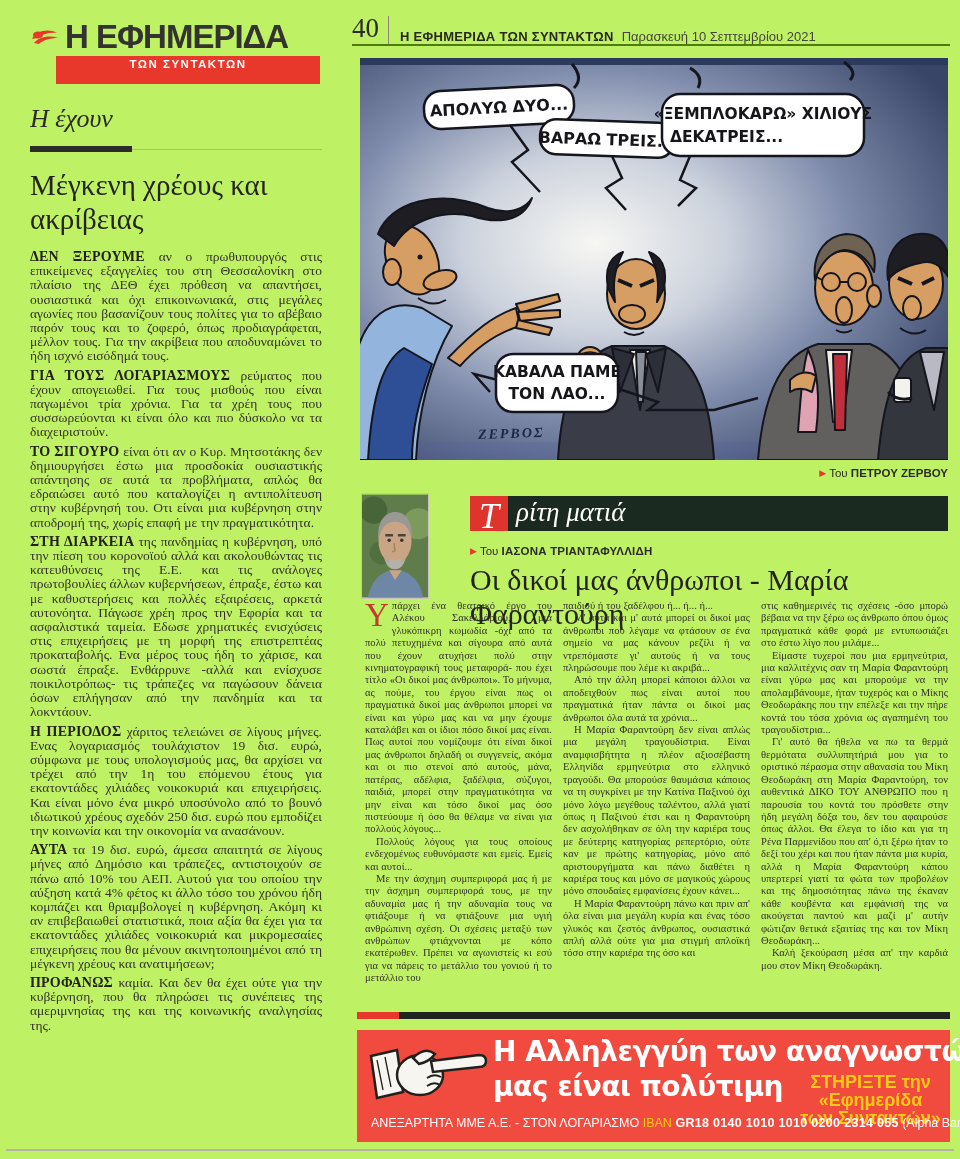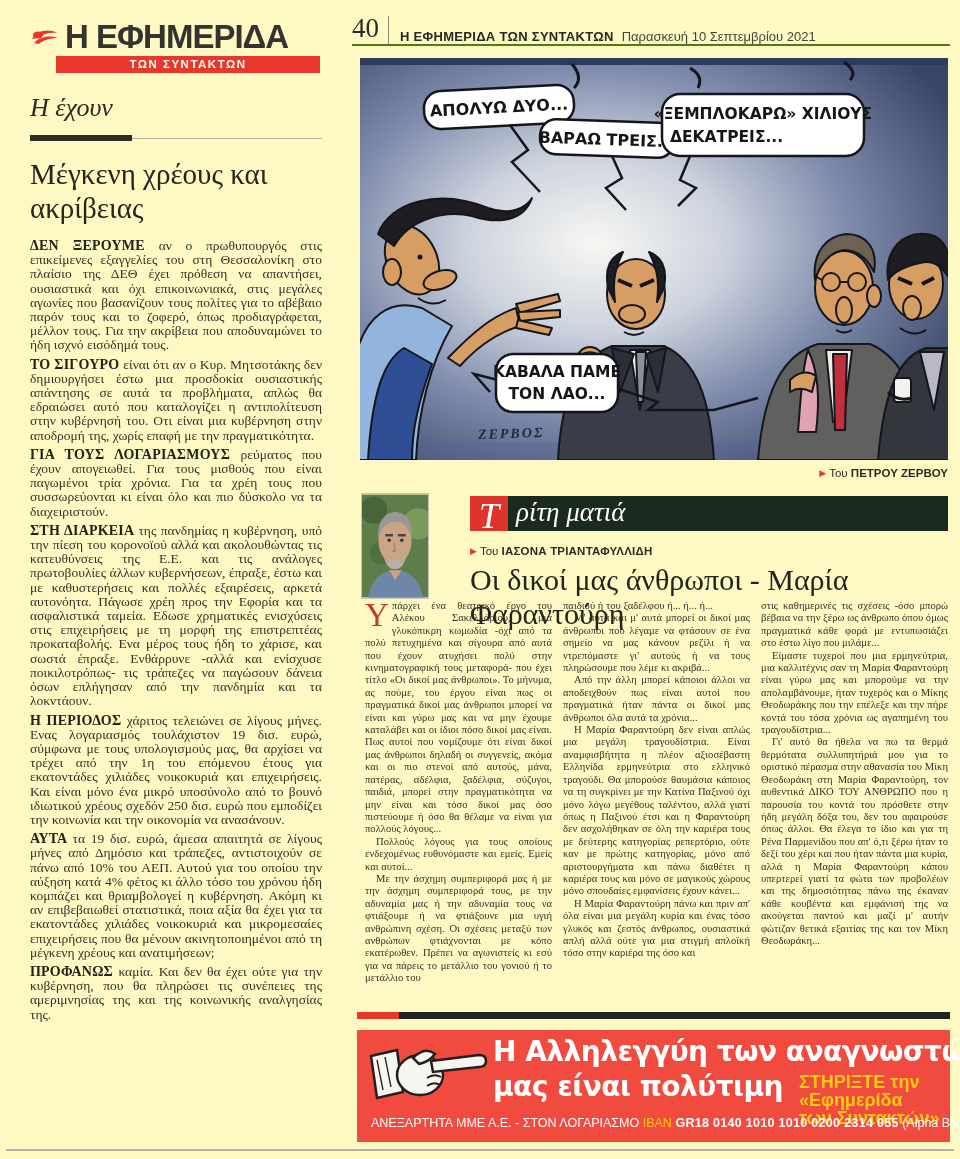--- a/index.html
+++ b/index.html
@@ -1,31 +1,31 @@
 <!DOCTYPE html>
 <html><head>
 <meta charset="utf-8">
 <style>
   * { margin:0; padding:0; box-sizing:border-box; }
   html,body { background:#e9e6de; }
   .page {
     position:relative; width:960px; height:1159px; margin:0 auto;
-    background:#fef9c3; color:#2e2b26; overflow:hidden;
+    background:#bef264; color:#2e2b26; overflow:hidden;
     font-family:"Liberation Serif", serif;
   }
   .page-bottom-rule { position:absolute; left:6px; right:6px; top:1149px; height:2px; background:#b7b3a8; }
 
   
   .opinion { position:absolute; left:30px; top:18px; width:292px; height:1120px; overflow:hidden; }
   .m-row { display:flex; align-items:center; gap:5px; }
   .m-title { font-family:"Liberation Sans", sans-serif; font-weight:bold; font-size:33px;
              letter-spacing:-1px; color:#34332f; }
   .m-bar { margin-left:26px; width:264px; background:#e8372b; color:#fff; text-align:center;
            font-family:"Liberation Sans", sans-serif; font-weight:bold; font-size:11.5px;
-           letter-spacing:1.5px; padding:2px 0 3px; }
+           letter-spacing:1.5px; padding:2px 0 14px; }
   .op-label { margin-top:20px; font-style:italic; font-size:26px; font-weight:normal; color:#2c2a26; }
   .op-rule { margin-top:12px; display:flex; align-items:center; }
   .op-rule .dark { width:102px; height:6px; background:#2c2c29; }
   .op-rule .thin { flex:1; height:1px; background:#b4b0a6; }
   .op-headline { margin-top:16px; font-size:29px; line-height:34px; font-weight:normal; color:#26241f; }
   .op-body { margin-top:14px; }
   .op-body p { font-size:13.5px; line-height:14.2px; text-align:justify; margin-bottom:5px; color:#34312b; }
   .op-lead { font-weight:bold; font-size:14px; letter-spacing:.2px; color:#232119; }
 
   
@@ -66,21 +66,21 @@
   .dropcap { float:left; color:#c23b2e; font-size:33px; line-height:26px; padding:2px 3px 0 0; }
 
   
   .divider2 { position:absolute; left:357px; top:1012px; width:593px; height:7px; background:#20241e; }
   .divider2 .red { position:absolute; left:0; top:0; width:42px; height:7px; background:#e8372b; }
   .banner { position:absolute; left:357px; top:1030px; width:593px; height:112px; background:#f14b40; }
   .hand { position:absolute; left:8px; top:4px; width:126px; height:76px; }
   .banner-main { position:absolute; left:136px; top:5px; right:8px;
                  font-family:"DejaVu Sans", sans-serif; color:#fff; }
   .banner-line1 { font-size:28px; font-weight:bold; letter-spacing:-.5px; white-space:nowrap; }
-  .banner-row { display:flex; align-items:flex-start; gap:16px; margin-top:2px; }
+  .banner-row { display:flex; align-items:flex-start; gap:16px; margin-top:2px;text-align:center; }
   .banner-line2 { font-size:28px; font-weight:bold; letter-spacing:-.5px; white-space:nowrap; }
   .banner-support { margin-top:3px; font-family:"Liberation Sans", sans-serif; font-weight:bold;
                     font-size:18px; line-height:18px; color:#fdc913; }
   .banner-bottom { position:absolute; left:14px; top:86px; width:570px;
                    font-family:"Liberation Sans", sans-serif; font-size:12.5px; color:#fff;
                    white-space:nowrap; }
   .banner-bottom .yellow { color:#fdc913; font-weight:normal; }
   .banner-bottom b { letter-spacing:.3px; }
 </style>
 </head>
@@ -100,22 +100,22 @@
     <div class="m-bar">ΤΩΝ ΣΥΝΤΑΚΤΩΝ</div>
 
     <h2 class="op-label">Η έχουν</h2>
     <div class="op-rule">
       <span class="dark"></span>
       <span class="thin"></span>
     </div>
     <h1 class="op-headline">Μέγκενη χρέους και ακρίβειας</h1>
     <div class="op-body" id="opinion-body">
         <p><strong class="op-lead">ΔΕΝ ΞΕΡΟΥΜΕ </strong>αν ο πρωθυπουργός στις επικείμενες εξαγγελίες του στη Θεσσαλονίκη στο πλαίσιο της ΔΕΘ έχει πρόθεση να απαντήσει, ουσιαστικά και όχι επικοινωνιακά, στις μεγάλες αγωνίες που βασανίζουν τους πολίτες για το αβέβαιο παρόν τους και το ζοφερό, όπως προδιαγράφεται, μέλλον τους. Για την ακρίβεια που αποδυναμώνει το ήδη ισχνό εισόδημά τους.</p>
+        <p><strong class="op-lead">ΓΙΑ ΤΟΥΣ ΛΟΓΑΡΙΑΣΜΟΥΣ </strong>ρεύματος που έχουν απογειωθεί. Για τους μισθούς που είναι παγωμένοι τρία χρόνια. Για τα χρέη τους που συσσωρεύονται κι είναι όλο και πιο δύσκολο να τα διαχειριστούν.</p>
         <p><strong class="op-lead">ΤΟ ΣΙΓΟΥΡΟ </strong>είναι ότι αν ο Κυρ. Μητσοτάκης δεν δημιουργήσει έστω μια προσδοκία ουσιαστικής απάντησης σε αυτά τα προβλήματα, απλώς θα εδραιώσει αυτό που καταλογίζει η αντιπολίτευση στην κυβέρνησή του. Οτι είναι μια κυβέρνηση στην αποδρομή της, χωρίς επαφή με την πραγματικότητα.</p>
-        <p><strong class="op-lead">ΓΙΑ ΤΟΥΣ ΛΟΓΑΡΙΑΣΜΟΥΣ </strong>ρεύματος που έχουν απογειωθεί. Για τους μισθούς που είναι παγωμένοι τρία χρόνια. Για τα χρέη τους που συσσωρεύονται κι είναι όλο και πιο δύσκολο να τα διαχειριστούν.</p>
         <p><strong class="op-lead">ΣΤΗ ΔΙΑΡΚΕΙΑ </strong>της πανδημίας η κυβέρνηση, υπό την πίεση του κορονοϊού αλλά και ακολουθώντας τις κατευθύνσεις της Ε.Ε. και τις ανάλογες πρωτοβουλίες άλλων κυβερνήσεων, έπραξε, έστω και με καθυστερήσεις και πολλές εξαιρέσεις, αρκετά αυτονόητα. Πάγωσε χρέη προς την Εφορία και τα ασφαλιστικά ταμεία. Εδωσε χρηματικές ενισχύσεις στις επιχειρήσεις με τη μορφή της επιστρεπτέας προκαταβολής. Ενα μέρος τους ήδη το χάρισε, και σωστά έπραξε. Ενθάρρυνε -αλλά και ενίσχυσε ποικιλοτρόπως- τις τράπεζες να παγώσουν δάνεια όσων επλήγησαν από την πανδημία και τα λοκντάουν.</p>
         <p><strong class="op-lead">Η ΠΕΡΙΟΔΟΣ </strong>χάριτος τελειώνει σε λίγους μήνες. Ενας λογαριασμός τουλάχιστον 19 δισ. ευρώ, σύμφωνα με τους υπολογισμούς μας, θα αρχίσει να τρέχει από την 1η του επόμενου έτους για εκατοντάδες χιλιάδες νοικοκυριά και επιχειρήσεις. Και είναι μόνο ένα μικρό υποσύνολο από το βουνό ιδιωτικού χρέους σχεδόν 250 δισ. ευρώ που εμποδίζει την κοινωνία και την οικονομία να ανασάνουν.</p>
         <p><strong class="op-lead">ΑΥΤΑ </strong>τα 19 δισ. ευρώ, άμεσα απαιτητά σε λίγους μήνες από Δημόσιο και τράπεζες, αντιστοιχούν σε πάνω από 10% του ΑΕΠ. Αυτού για του οποίου την αύξηση κατά 4% φέτος κι άλλο τόσο του χρόνου ήδη κομπάζει και θριαμβολογεί η κυβέρνηση. Ακόμη κι αν επιβεβαιωθεί στατιστικά, ποια αξία θα έχει για τα εκατοντάδες χιλιάδες νοικοκυριά και μικρομεσαίες επιχειρήσεις που θα μένουν ακινητοποιημένοι από τη μέγκενη χρέους και ανατιμήσεων;</p>
         <p><strong class="op-lead">ΠΡΟΦΑΝΩΣ </strong>καμία. Και δεν θα έχει ούτε για την κυβέρνηση, που θα πληρώσει τις συνέπειες της αμεριμνησίας της και της κοινωνικής αναλγησίας της.</p>
       </div>
   </aside>
 
   <header class="pageheader">
     <span class="pagenum">40</span>
     <span class="vbar"></span>
@@ -284,20 +284,21 @@
         <p class="no-indent">παιδιού ή του ξαδέλφου ή... ή... ή...</p>
         <p>Μ' αυτά και μ' αυτά μπορεί οι δικοί μας άνθρωποι που λέγαμε να φτάσουν σε ένα σημείο να μας κάνουν ρεζίλι ή να ντρεπόμαστε γι' αυτούς ή να τους πληρώσουμε που λέμε κι ακριβά...</p>
         <p>Από την άλλη μπορεί κάποιοι άλλοι να αποδειχθούν πως είναι αυτοί που πραγματικά ήταν πάντα οι δικοί μας άνθρωποι όλα αυτά τα χρόνια...</p>
         <p>Η Μαρία Φαραντούρη δεν είναι απλώς μια μεγάλη τραγουδίστρια. Είναι αναμφισβήτητα η πλέον αξιοσέβαστη Ελληνίδα ερμηνεύτρια στο ελληνικό τραγούδι. Θα μπορούσε θαυμάσια κάποιος να τη συγκρίνει με την Κατίνα Παξινού όχι μόνο λόγω μεγέθους ταλέντου, αλλά γιατί όπως η Παξινού έτσι και η Φαραντούρη δεν ασχολήθηκαν σε όλη την καριέρα τους με δεύτερης κατηγορίας ρεπερτόριο, ούτε καν με πρώτης κατηγορίας, μόνο από αριστουργήματα και πάνω διαθέτει η καριέρα τους και μόνο σε μαγικούς χώρους μόνο σπουδαίες εμφανίσεις έχουν κάνει...</p>
         <p>Η Μαρία Φαραντούρη πάνω και πριν απ' όλα είναι μια μεγάλη κυρία και ένας τόσο γλυκός και ζεστός άνθρωπος, ουσιαστικά απλή αλλά ούτε για μια στιγμή απλοϊκή τόσο στην καριέρα της όσο και</p>
       </div>
       <div class="tl-col">
         <p class="no-indent">στις καθημερινές τις σχέσεις -όσο μπορώ βέβαια να την ξέρω ως άνθρωπο όπου όμως πραγματικά κάθε φορά με εντυπωσιάζει στο έστω λίγο που μιλάμε...</p>
         <p>Είμαστε τυχεροί που μια ερμηνεύτρια, μια καλλιτέχνις σαν τη Μαρία Φαραντούρη είναι γύρω μας και μπορούμε να την απολαμβάνουμε, ήταν τυχερός και ο Μίκης Θεοδωράκης που την επέλεξε και την πήρε κοντά του τόσα χρόνια ως αγαπημένη του τραγουδίστρια...</p>
         <p>Γι' αυτό θα ήθελα να πω τα θερμά θερμότατα συλλυπητήριά μου για το οριστικό πέρασμα στην αθανασία του Μίκη Θεοδωράκη στη Μαρία Φαραντούρη, τον αυθεντικά ΔΙΚΟ ΤΟΥ ΑΝΘΡΩΠΟ που η παρουσία του κοντά του πρόσθετε στην ήδη μεγάλη δόξα του, δεν του αφαιρούσε όπως άλλοι. Θα έλεγα το ίδιο και για τη Ρένα Παρμενίδου που απ' ό,τι ξέρω ήταν το δεξί του χέρι και που ήταν πάντα μια κυρία, αλλά η Μαρία Φαραντούρη κάπου υπερτερεί γιατί τα φώτα των προβολέων και της δημοσιότητας πάνω της έκαναν κάθε κουβέντα και εμφάνισή της να ακούγεται παντού και μαζί μ' αυτήν φώτιζαν θετικά εξαιτίας της και τον Μίκη Θεοδωράκη...</p>
+        <p>Καλή ξεκούραση μέσα απ' την καρδιά μου στον Μίκη Θεοδωράκη.</p>
       </div>
     </div>
 
   <div class="divider2">
       <span class="red"></span>
     </div>
 
   <div class="banner">
     <svg class="hand" viewBox="0 0 126 76">
       <path d="M6,22 L32,16 L38,58 L12,64 Z" fill="#f7f5ef" stroke="#22201d" stroke-width="2.5"></path>

